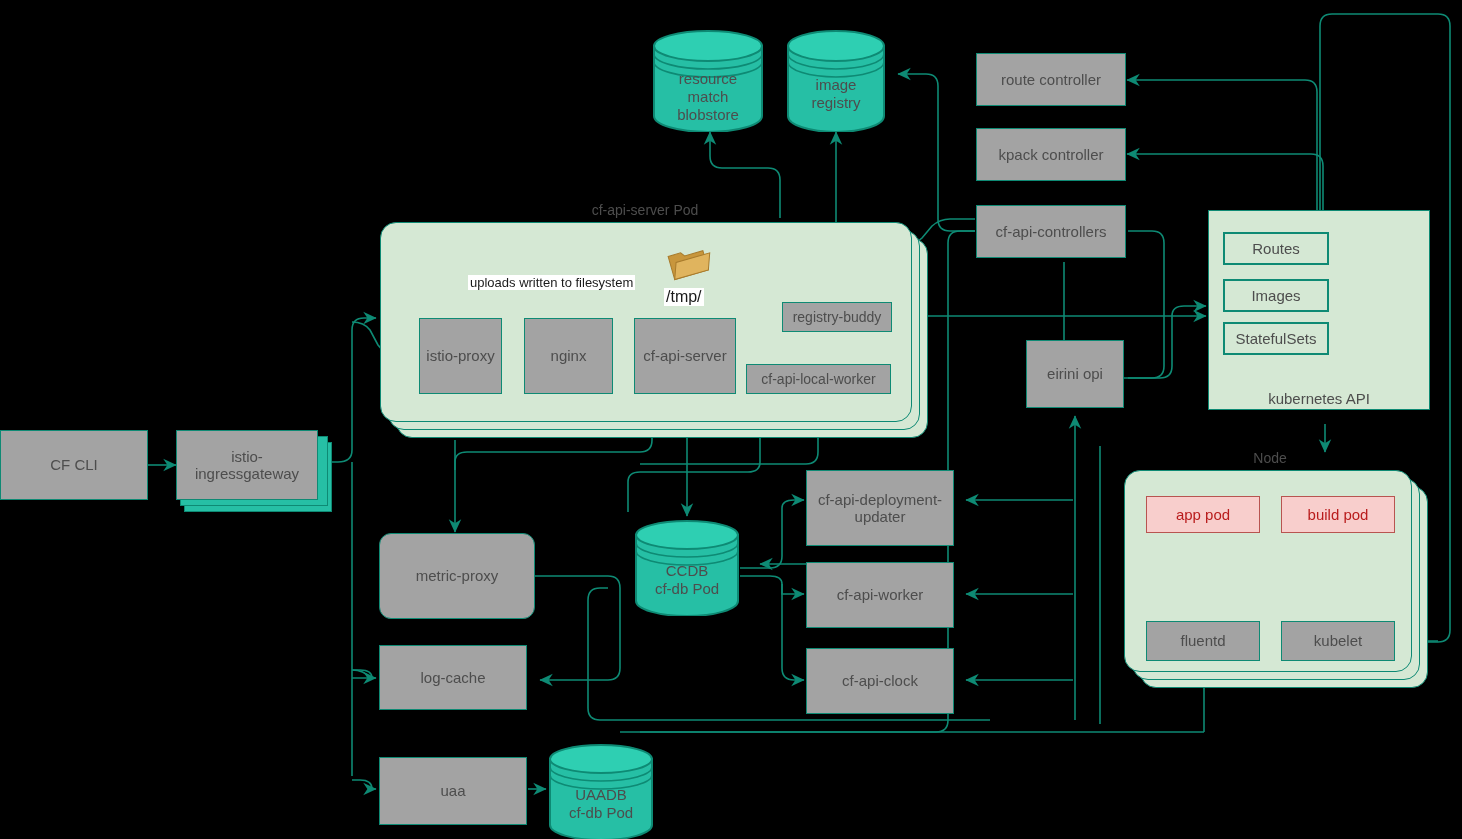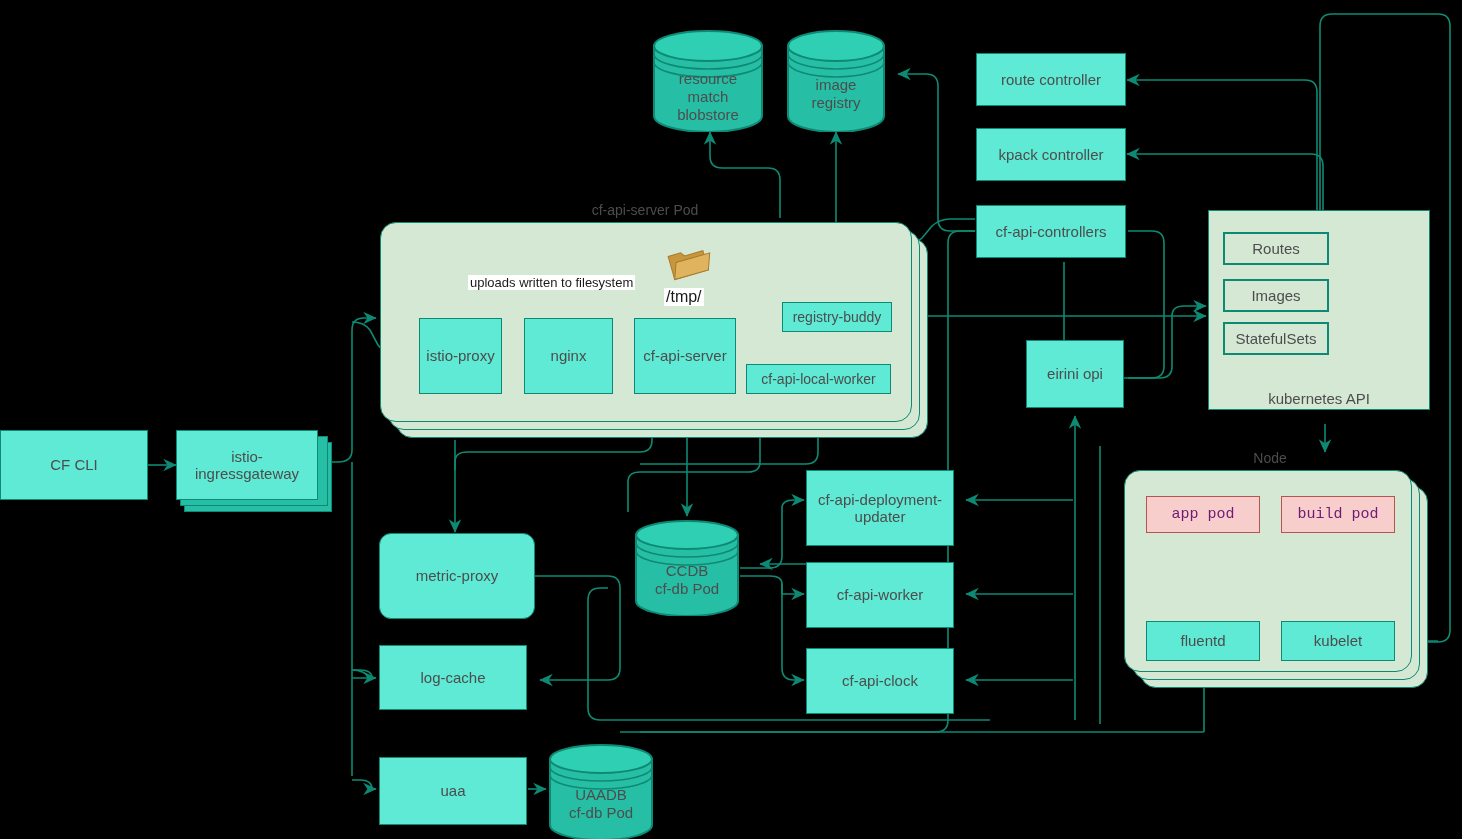--- a/index.html
+++ b/index.html
@@ -1,24 +1,24 @@
 <!DOCTYPE html>
 <html><head>
 <meta charset="utf-8">
 <style>
   html,body{margin:0;padding:0;background:#000;}
   #stage{position:relative;width:1462px;height:839px;background:#000;overflow:hidden;
          font-family:"Liberation Sans", sans-serif;}
   svg#wires{position:absolute;left:0;top:0;width:1462px;height:839px;pointer-events:none;}
 
-  .box{position:absolute;box-sizing:border-box;background:#5eead4;border:1.5px solid #0e8a74;
+  .box{position:absolute;box-sizing:border-box;background:#a3a3a3;border:1.5px solid #0e8a74;
        color:#4d4d4d;font-size:15px;display:flex;align-items:center;justify-content:center;
        text-align:center;line-height:1.15;z-index:5;padding:2px 4px;}
   .box.small{font-size:14px;}
-  .pink{background:#f8cecc;border:1.5px solid #b85450;color:#701a75;font-family:Liberation Mono, monospace;}
+  .pink{background:#f8cecc;border:1.5px solid #b85450;color:#b91c1c;}
   .grpbox{position:absolute;box-sizing:border-box;background:#d5e8d4;border:1.5px solid #0e8a74;z-index:2;}
   .grpbox.round{border-radius:16px;}
   .shadow{position:absolute;box-sizing:border-box;background:#d5e8d4;border:1.5px solid #0e8a74;z-index:1;}
   .shadow.round{border-radius:16px;}
   .tealshadow{position:absolute;box-sizing:border-box;background:#26bfa5;border:1.5px solid #0e8a74;z-index:3;}
   .caption{position:absolute;color:#4d4d4d;font-size:14px;z-index:8;text-align:center;}
   .edgelabel{position:absolute;background:#ffffff;color:#1a1a1a;font-size:13px;z-index:9;
              padding:0 2px;white-space:nowrap;}
   .subbox{position:absolute;box-sizing:border-box;background:#d5e8d4;border:2px solid #0e8a74;
           color:#4d4d4d;font-size:15px;display:flex;align-items:center;justify-content:center;z-index:6;}

